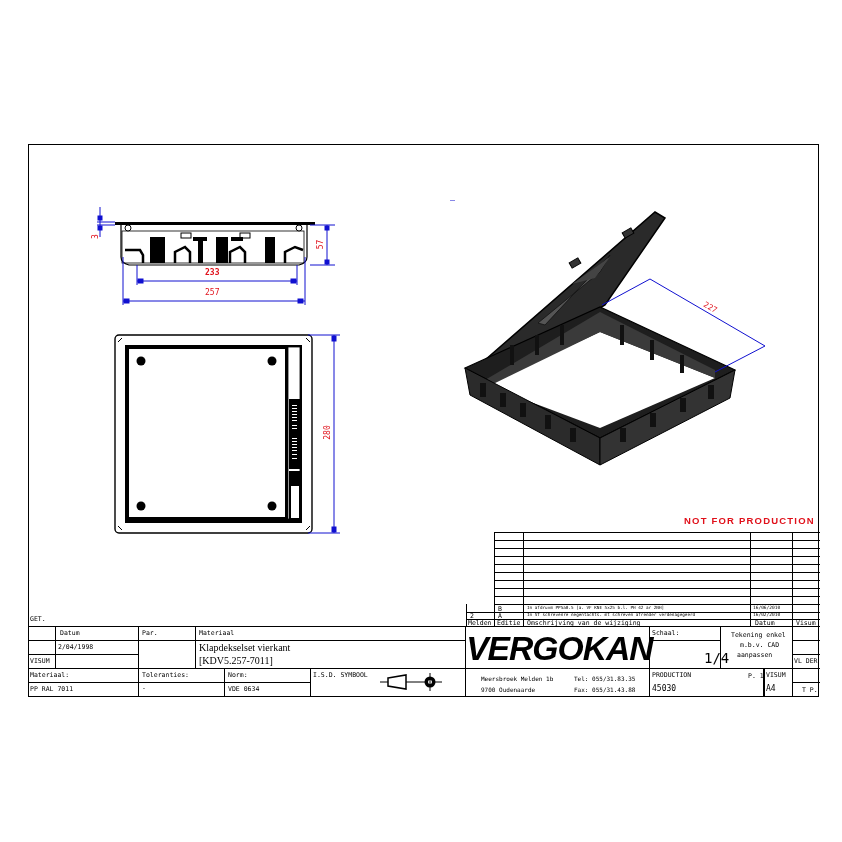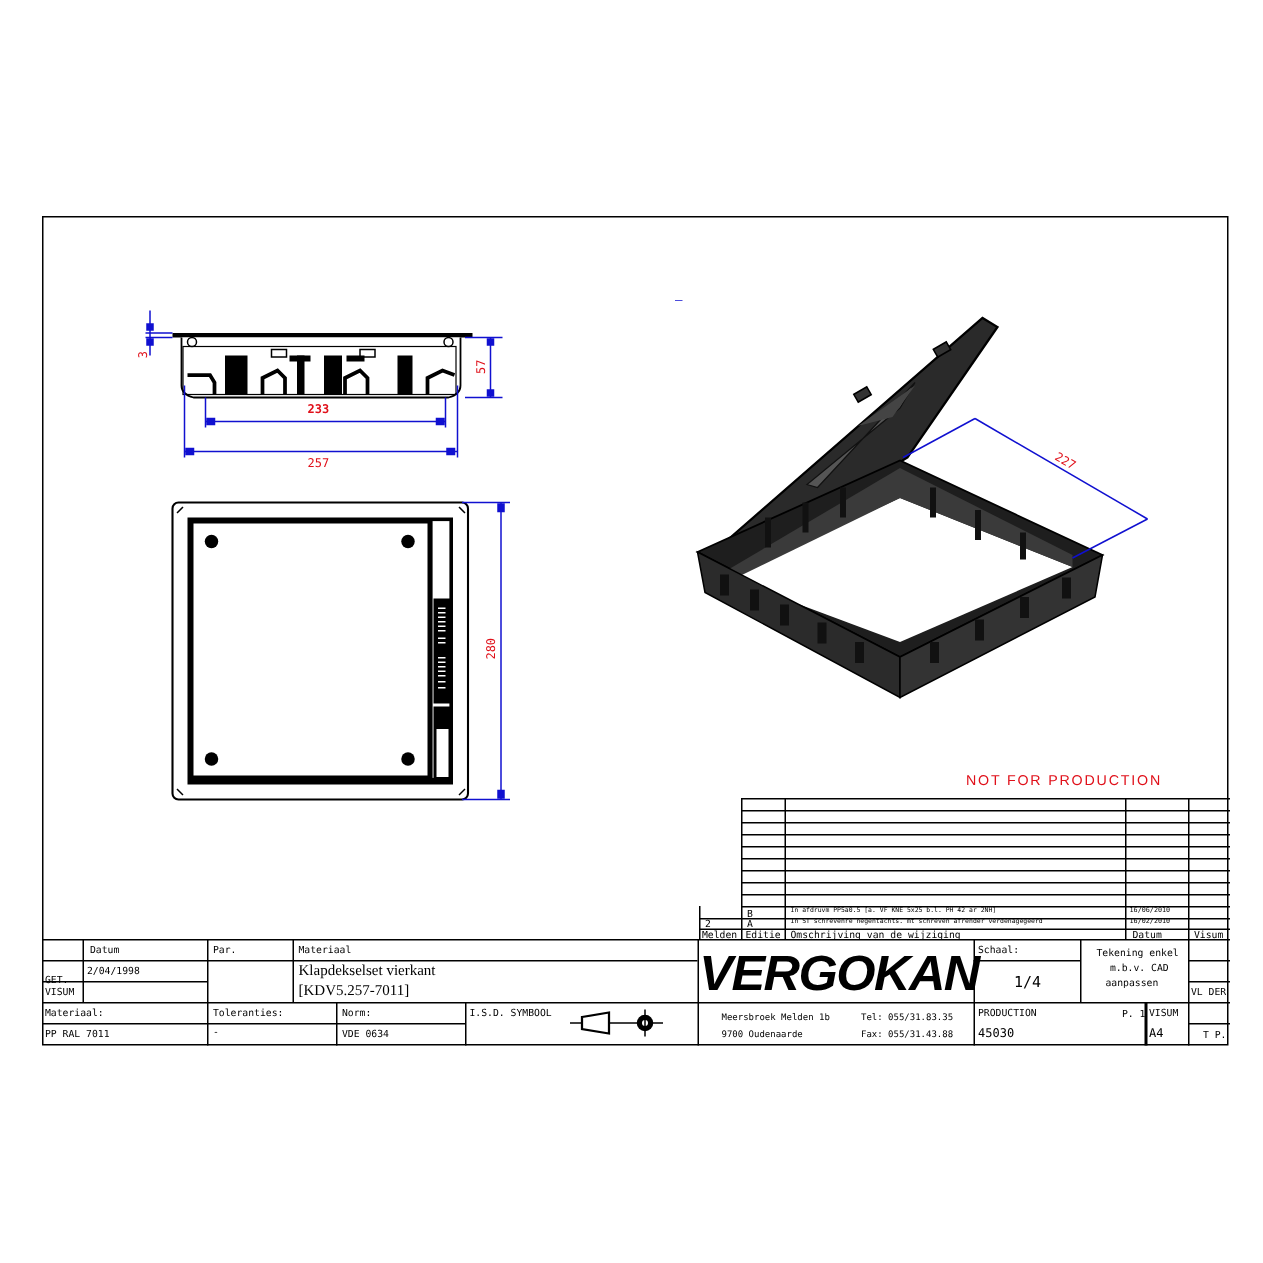--- a/index.html
+++ b/index.html
@@ -2,21 +2,21 @@
 <html><head>
 <meta charset="utf-8">
 <style>
   html,body{margin:0;padding:0;background:#fff;}
   body{width:842px;height:842px;position:relative;overflow:hidden;font-family:"DejaVu Sans Mono",monospace;color:#000;}
   .abs{position:absolute;}
   .frame{position:absolute;left:28px;top:144px;width:791px;height:553px;border:1.5px solid #000;box-sizing:border-box;}
   .t{position:absolute;font-size:6.5px;line-height:1;white-space:nowrap;font-family:"DejaVu Sans Mono",monospace;}
   .hl{position:absolute;height:0;border-top:1px solid #000;}
   .vl{position:absolute;width:0;border-left:1px solid #000;}
-  .nfp{position:absolute;left:644px;top:515px;font-family:"Liberation Sans",sans-serif;font-weight:normal;font-size:9.5px;letter-spacing:1.2px;color:#e0101a;}
+  .nfp{position:absolute;left:684px;top:515px;font-family:"Liberation Sans",sans-serif;font-weight:bold;font-size:9.5px;letter-spacing:1.2px;color:#e0101a;}
   .logo{position:absolute;left:468px;top:632px;font-family:"Liberation Sans",sans-serif;font-weight:900;font-style:italic;font-size:33px;letter-spacing:-1px;line-height:1;transform:scaleX(1.02);}
   .dimtxt{position:absolute;color:#e0101a;font-size:8px;font-family:"DejaVu Sans Mono",monospace;}
   .title-big{position:absolute;font-family:Liberation Serif, serif;font-size:10px;line-height:1;}
 </style>
 </head>
 <body>
 
 <div class="frame"></div>
 
 <svg class="abs" style="left:85px;top:195px" width="260" height="115">
@@ -60,21 +60,21 @@
     <line x1="38" y1="62" x2="38" y2="110"></line>
     <line x1="220" y1="62" x2="220" y2="110"></line>
     <line x1="38" y1="106" x2="220" y2="106"></line>
     <rect x="39" y="104" width="5" height="4"></rect>
     <rect x="213" y="104" width="5" height="4"></rect>
   </g>
 </svg>
 <div class="dimtxt" style="left:93px;top:232px;transform:rotate(-90deg);">3</div>
 <div class="dimtxt" style="left:316px;top:240px;transform:rotate(-90deg);">57</div>
 <div class="dimtxt" style="left:205px;top:268px;font-weight:bold;">233</div>
-<div class="dimtxt" style="left:205px;top:304px;">257</div>
+<div class="dimtxt" style="left:205px;top:288px;">257</div>
 
 <svg class="abs" style="left:100px;top:320px" width="250" height="230">
   <rect x="15" y="15" width="197" height="198" rx="4" fill="#fff" stroke="#000" stroke-width="1.4"></rect>
   <rect x="25" y="25" width="177" height="178" fill="#000"></rect>
   <rect x="29" y="29" width="156" height="168" fill="#fff"></rect>
   <rect x="188" y="27" width="12" height="172" fill="#fff" stroke="#000" stroke-width="0.8"></rect>
   <rect x="189" y="79" width="12" height="70" fill="#000"></rect>
   <g fill="#fff">
     <rect x="192" y="85" width="5" height="1"></rect>
       <rect x="192" y="88" width="5" height="1"></rect>
@@ -214,21 +214,21 @@
   <div class="vl" style="left:310px;top:668px;height:29px"></div>
   <div class="vl" style="left:465px;top:626px;height:71px"></div>
   <div class="vl" style="left:649px;top:626px;height:71px"></div>
   <div class="vl" style="left:720px;top:626px;height:42px"></div>
   <div class="vl" style="left:763px;top:668px;height:29px;border-left-width:2px"></div>
   <div class="vl" style="left:792px;top:626px;height:71px"></div>
 
   <div class="t" style="left:60px;top:630px">Datum</div>
   <div class="t" style="left:142px;top:630px">Par.</div>
   <div class="t" style="left:199px;top:630px">Materiaal</div>
-  <div class="t" style="left:30px;top:650px">GET.</div>
+  <div class="t" style="left:30px;top:616px">GET.</div>
   <div class="t" style="left:58px;top:644px">2/04/1998</div>
   <div class="t" style="left:30px;top:658px">VISUM</div>
   <div class="title-big" style="left:199px;top:643px">Klapdekselset vierkant</div>
   <div class="title-big" style="left:199px;top:656px">[KDV5.257-7011]</div>
 
   <div class="t" style="left:30px;top:672px">Materiaal:</div>
   <div class="t" style="left:30px;top:686px">PP RAL 7011</div>
   <div class="t" style="left:142px;top:672px">Toleranties:</div>
   <div class="t" style="left:142px;top:685px">-</div>
   <div class="t" style="left:228px;top:672px">Norm:</div>
@@ -243,21 +243,21 @@
     <line x1="50" y1="1" x2="50" y2="19" stroke="#000" stroke-width="1"></line>
   </svg>
 
   <div class="logo">VERGOKAN</div>
   <div class="t" style="left:481px;top:676px;font-size:6px">Meersbroek Melden 1b</div>
   <div class="t" style="left:481px;top:687px;font-size:6px">9700 Oudenaarde</div>
   <div class="t" style="left:574px;top:676px;font-size:6px">Tel: 055/31.83.35</div>
   <div class="t" style="left:574px;top:687px;font-size:6px">Fax: 055/31.43.88</div>
 
   <div class="t" style="left:652px;top:630px">Schaal:</div>
-  <div class="t" style="left:676px;top:651px;font-size:10px">1/4</div>
+  <div class="t" style="left:704px;top:651px;font-size:14px">1/4</div>
   <div class="t" style="left:731px;top:632px">Tekening enkel</div>
   <div class="t" style="left:740px;top:642px">m.b.v. CAD</div>
   <div class="t" style="left:737px;top:652px">aanpassen</div>
 
   <div class="t" style="left:652px;top:672px">PRODUCTION</div>
   <div class="t" style="left:652px;top:685px;font-size:8px">45030</div>
   <div class="t" style="left:766px;top:672px">VISUM</div>
   <div class="t" style="left:766px;top:685px;font-size:8px">A4</div>
   <div class="t" style="left:794px;top:658px">VL DER</div>
   <div class="t" style="left:748px;top:673px">P. 1</div>

